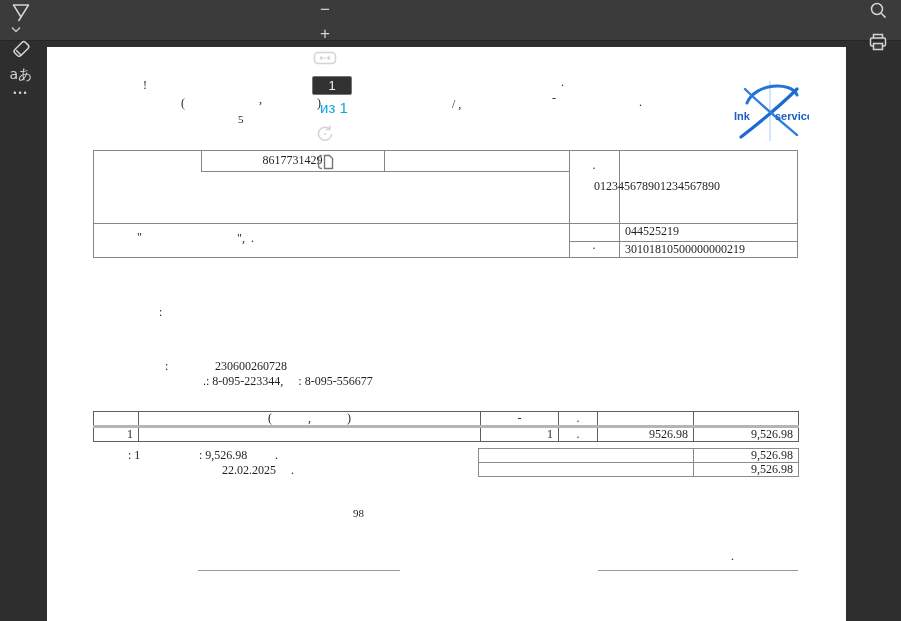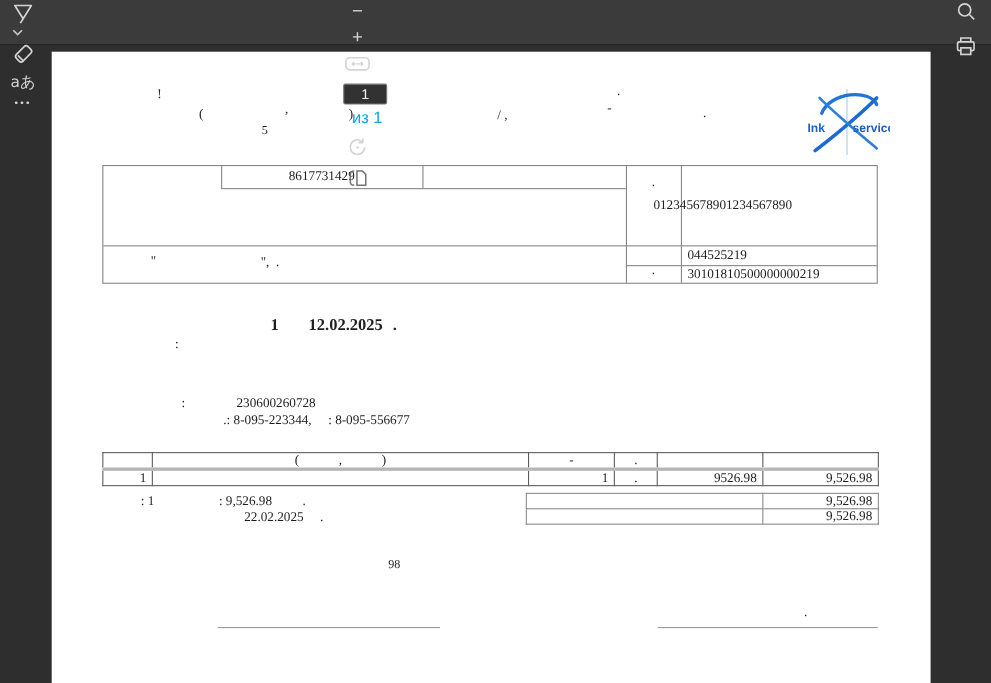--- a/index.html
+++ b/index.html
@@ -213,23 +213,20 @@
         <span class="abs binn">8617731429</span>
         <span class="abs bacclbl">.</span>
         <span class="abs bacc">012345678901234567890</span>
         <span class="abs bq1">"</span>
         <span class="abs bq2">",  .</span>
         <span class="abs bbik">044525219</span>
         <span class="abs bcorrlbl">.</span>
         <span class="abs bcorr">30101810500000000219</span>
       </div>
 
-      <div class="title">
-        <span>1</span><span class="gap1">12.02.2025</span><span class="gap2">.</span>
-      </div>
 
       <span class="abs colon1">:</span>
       <span class="abs acc-colon">:</span>
       <span class="abs acc-num">230600260728</span>
       <span class="abs phones2">.: 8-095-223344,     : 8-095-556677</span>
 
       <table class="items">
         <colgroup>
           <col style="width:45px">
             <col style="width:342px">

